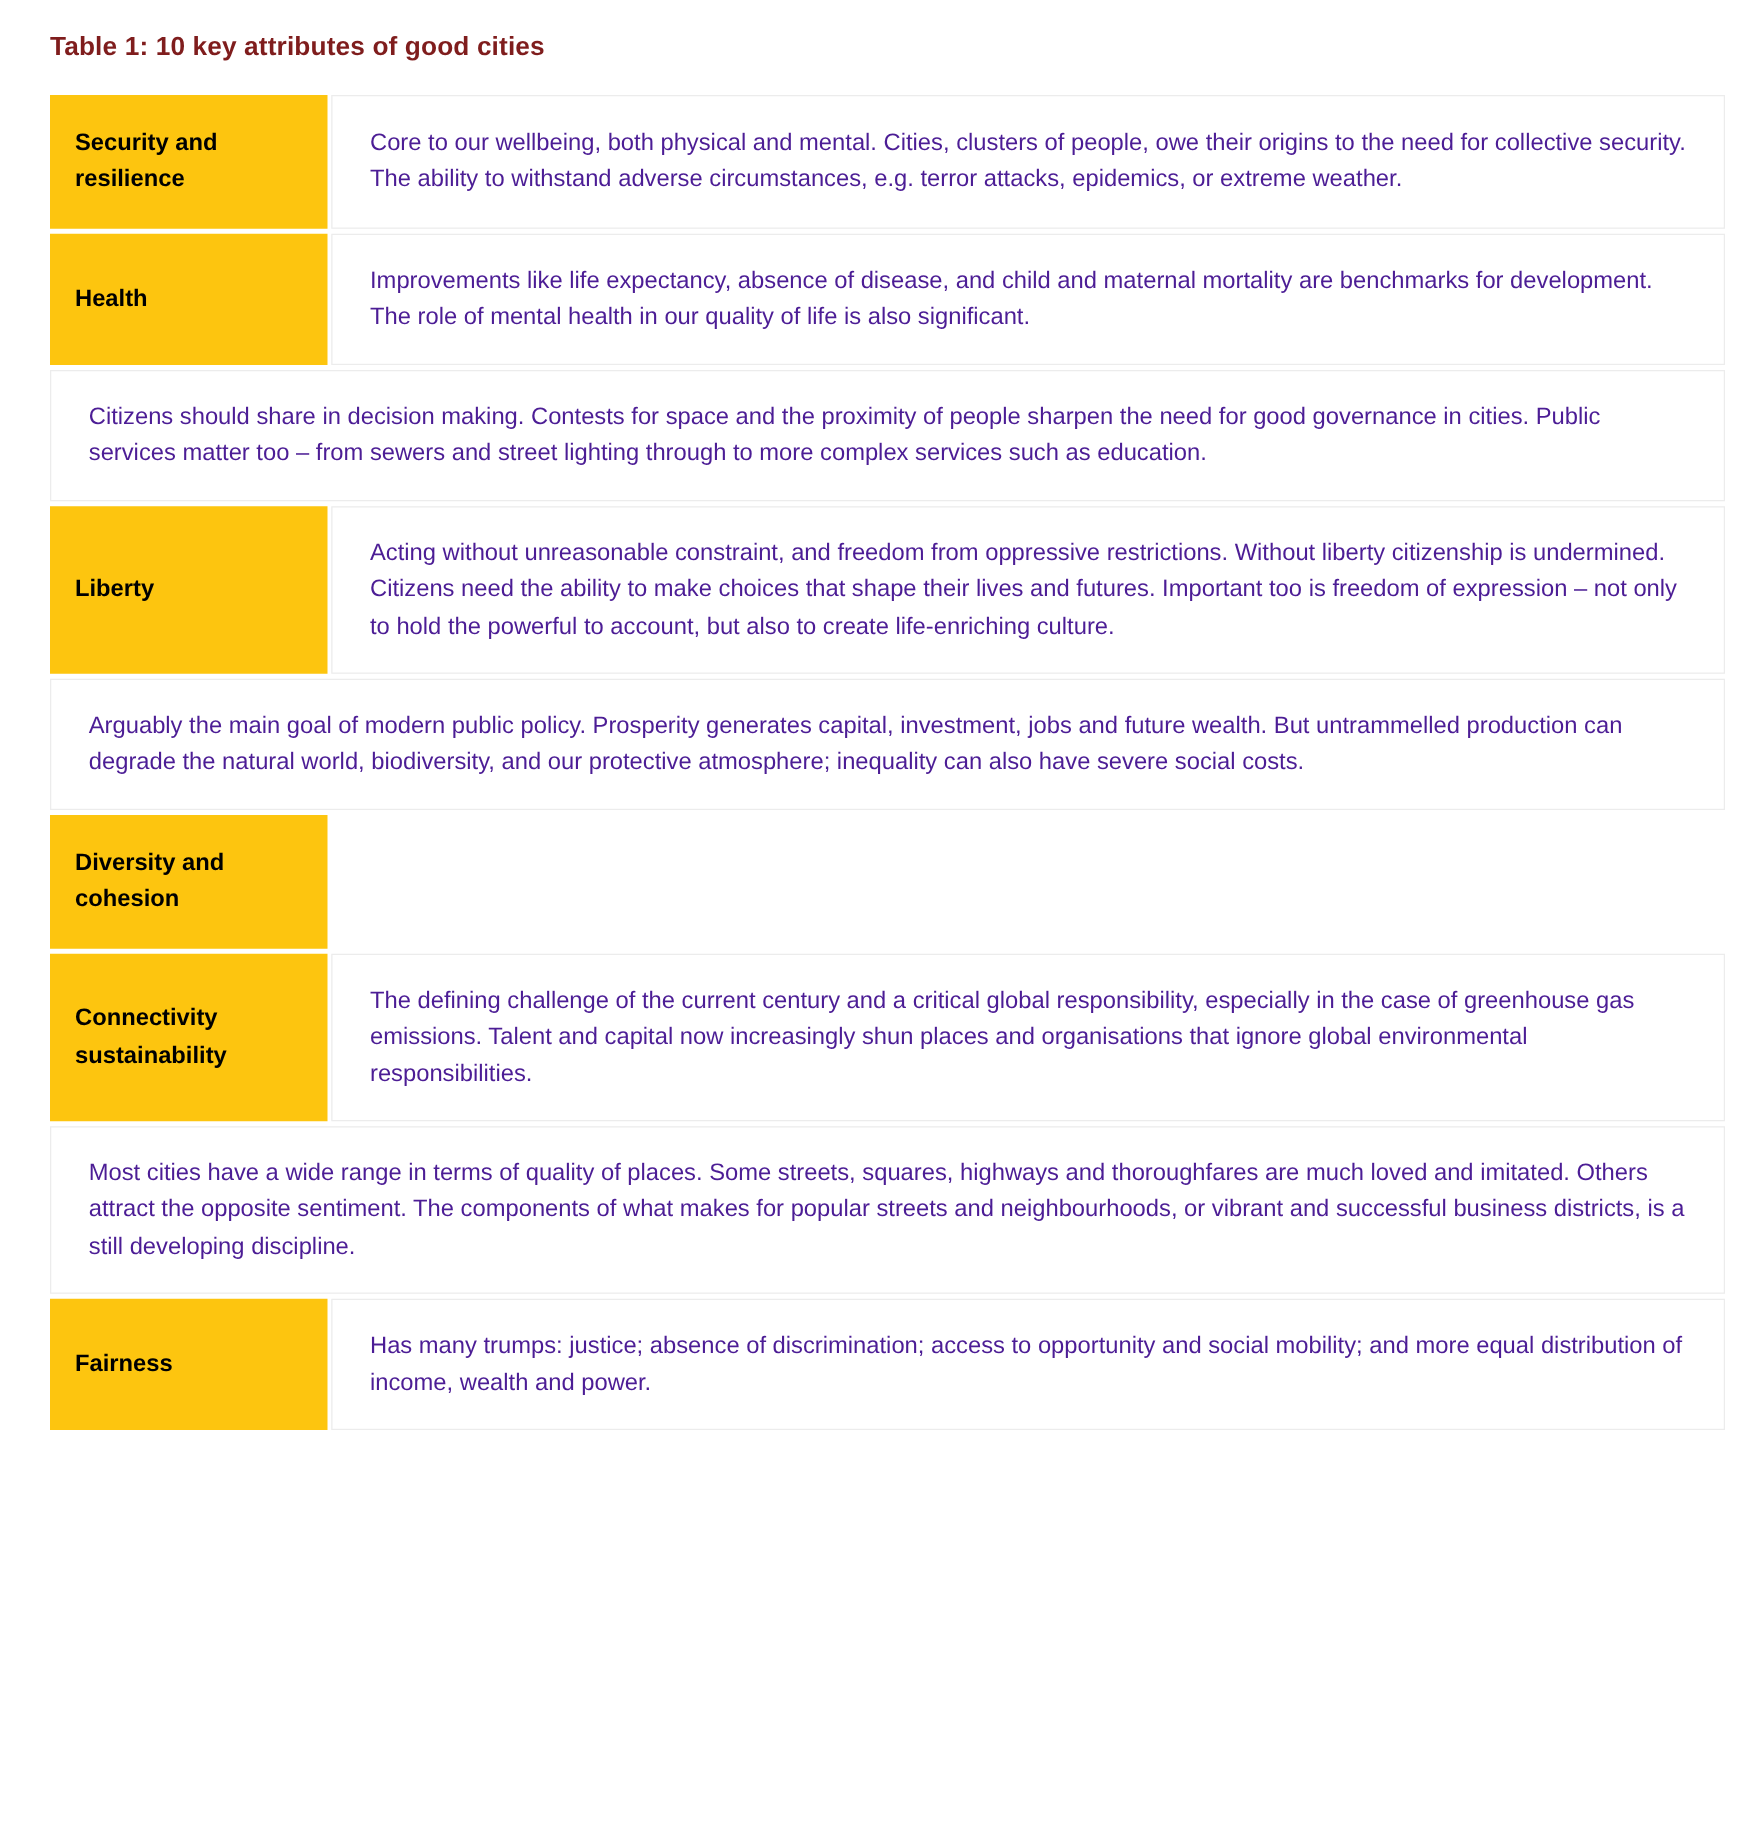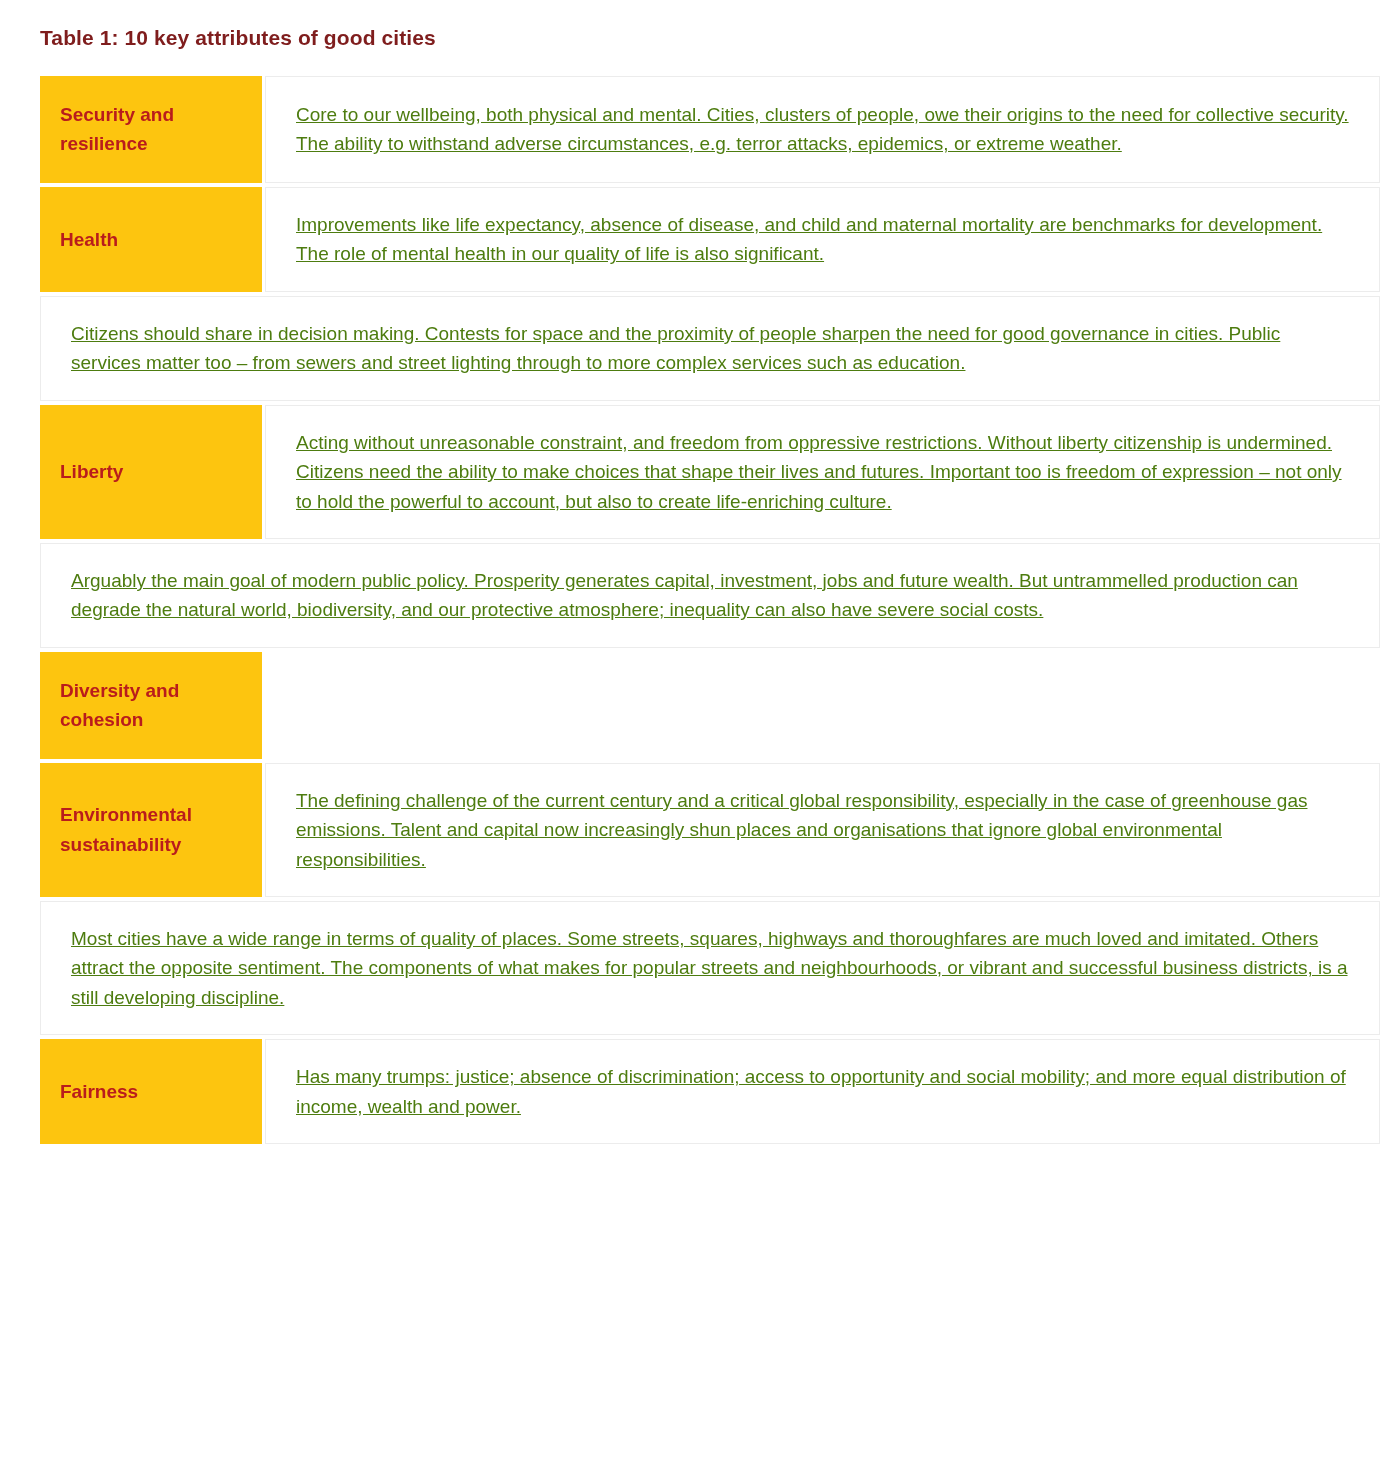--- a/index.html
+++ b/index.html
@@ -39,34 +39,33 @@
     align-items: center;
   }
   .label-cell {
     width: 222px;
     flex: 0 0 222px;
     background: #FDC50F;
     padding: 24px 20px;
     font-size: 19px;
     font-weight: 700;
     line-height: 1.55;
-    color: #b91c1c;
+    color: #000000;
   }
   .label-cell .label-text {
     white-space: pre-line;
   }
   .desc-cell {
     flex: 1 1 auto;
     background: #ffffff;
     border: 1px solid #ececec;
     padding: 22px 30px;
     font-size: 19px;
     line-height: 1.55;
-    color: #4d7c0f;
-    text-decoration: underline;
+    color: #4c1d95;
   }
 </style>
 </head>
 <body>
 
 <div class="page">
   <h1 class="table-title">Table 1: 10 key attributes of good cities</h1>
   <div class="attr-table">
   <div class="attr-row">
     <div class="cell label-cell">
@@ -111,21 +110,21 @@
   <div class="attr-row">
     <div class="cell label-cell">
       <span class="label-text">Diversity and
 cohesion</span>
     </div>
   </div>
 
 
   <div class="attr-row">
     <div class="cell label-cell">
-      <span class="label-text">Environmental
+      <span class="label-text">Connectivity
 sustainability</span>
     </div>
     <div class="cell desc-cell">
       <span class="desc-text">The defining challenge of the current century and a critical global responsibility, especially in the case of greenhouse gas emissions. Talent and capital now increasingly shun places and organisations that ignore global environmental responsibilities.</span>
     </div>
   </div>
 
   <div class="attr-row">
     <div class="cell desc-cell">
       <span class="desc-text">Most cities have a wide range in terms of quality of places. Some streets, squares, highways and thoroughfares are much loved and imitated. Others attract the opposite sentiment. The components of what makes for popular streets and neighbourhoods, or vibrant and successful business districts, is a still developing discipline.</span>

